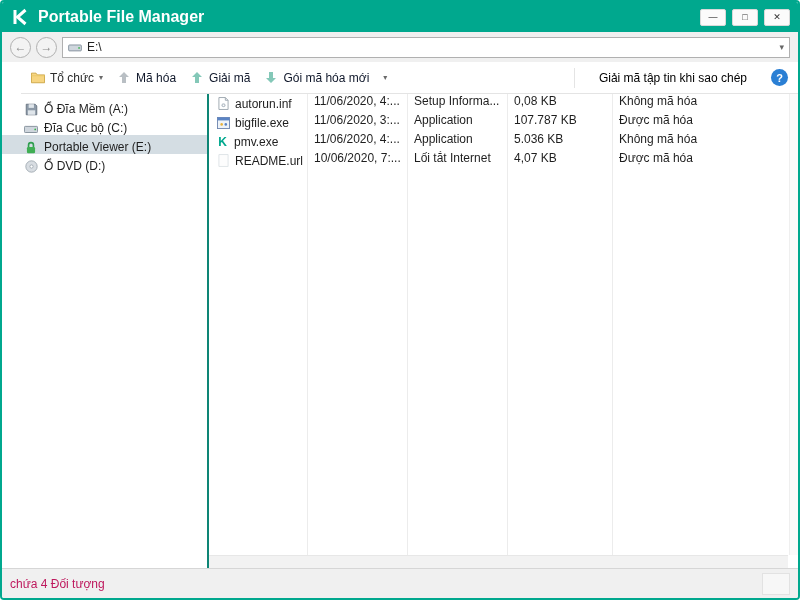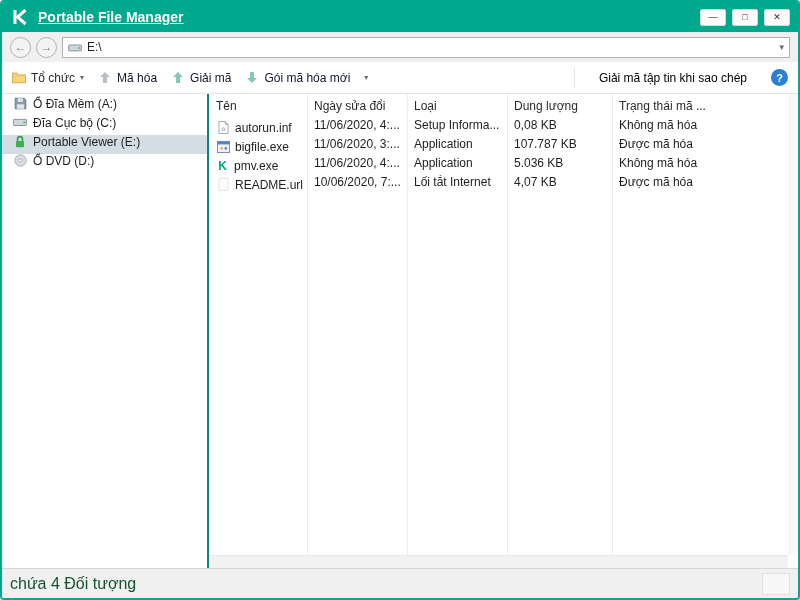--- a/index.html
+++ b/index.html
@@ -5,67 +5,67 @@
   html,body { margin:0; padding:0; background:#fff; }
   body { width:800px; height:600px; font-family:"Liberation Sans", sans-serif; }
   * { box-sizing:border-box; }
 
   .window { width:800px; height:600px; border:2px solid #00a88e; border-radius:4px; overflow:hidden;
             display:flex; flex-direction:column; background:#fff; }
 
   
   .titlebar { flex:0 0 30px; background:#00a88e; display:flex; align-items:center; padding:0 8px; gap:8px; }
   .logo { width:20px; height:20px; display:flex; align-items:center; justify-content:center; }
-  .title { color:#fff; font-weight:bold; font-size:14px;text-decoration:underline; }
+  .title { color:#fff; font-weight:bold; font-size:16px; }
   .controls { margin-left:auto; display:flex; gap:6px; }
   .ctrl { width:26px; height:17px; background:#fbfbfb; border:1px solid #d9d9d9; border-radius:2px;
           display:flex; align-items:center; justify-content:center; font-size:9px; color:#333; cursor:default; }
 
   
   .addrrow { flex:0 0 30px; background:#f0f0f0; display:flex; align-items:center; gap:5px; padding:0 8px; }
   .navbtn { flex:0 0 21px; width:21px; height:21px; border-radius:50%; background:#f3f3f3; border:1px solid #b0b0b0;
             color:#8a8a8a; display:flex; align-items:center; justify-content:center; font-size:12px; font-weight:bold; }
   .addrbar { flex:1; height:21px; background:#fff; border:1px solid #b0b0b0; display:flex; align-items:center;
              gap:5px; padding:0 5px; font-size:12px; color:#222; }
   .addr-caret { margin-left:auto; font-size:9px; color:#666; }
 
   
   .toolbar { flex:0 0 32px; background:#fff; border-bottom:1px solid #e4e4e4; display:flex; align-items:center;
-             gap:14px; padding:0 10px; font-size:12px; }
+             gap:14px; padding:0 10px; font-size:12px;margin-left:19px; }
   .tb { display:flex; align-items:center; gap:5px; color:#2b2b2b; }
   .tb.disabled { color:#0f172a; }
   .caret { font-size:8px; color:#6a6a6a; }
   .toolbar-right { margin-left:auto; display:flex; align-items:center; gap:24px; height:100%; }
   .tb-sep { width:1px; height:20px; background:#e4e4e4; }
   .help { width:17px; height:17px; border-radius:50%; background:#2a7fd4; color:#fff; font-weight:bold; font-size:11px;
           display:flex; align-items:center; justify-content:center; }
 
   
   .content { flex:1; min-height:0; display:flex; background:#fff; }
   .sidebar { flex:0 0 205px; padding-top:3px; }
-  .sideitem { height:19px; display:flex; align-items:flex-start; gap:6px; padding-left:11px; font-size:12px; color:#1e1e1e; }
+  .sideitem { height:19px; display:flex; align-items:flex-end; gap:6px; padding-left:22px; font-size:12px; color:#1e1e1e; }
   .sideitem.selected { background:#d4dde3; }
   .iconbox { width:14px; display:flex; justify-content:center; }
   .vdivider { flex:0 0 2px; background:#0e8575; }
 
   .listpane { flex:1; position:relative; background:#fff; }
   .colsep { position:absolute; top:0; bottom:13px; width:1px; background:#ececec; }
   .listheader { display:flex; height:24px; align-items:center; font-size:12px; color:#2b2b2b; }
   .hcol { padding-left:7px; white-space:nowrap; overflow:hidden; }
   .w-name { width:98px; } .w-date { width:100px; } .w-type { width:100px; } .w-size { width:105px; } .w-status { flex:1; }
   .row { display:flex; height:19px; font-size:12px; color:#1e1e1e; }
   .cell { padding-left:7px; white-space:nowrap; overflow:hidden; }
   .namecell { display:flex; align-items:center; gap:5px; }
   .kicon { color:#00a88e; font-weight:bold; font-size:12px; width:13px; text-align:center; }
   .vscroll { position:absolute; top:0; right:0; bottom:13px; width:9px; background:#fafafa; border-left:1px solid #efefef; }
   .hscroll { position:absolute; left:0; right:10px; bottom:0; height:13px; background:#f2f2f2; border-top:1px solid #e7e7e7; }
 
   
   .statusbar { flex:0 0 30px; background:#f0f0f0; border-top:1px solid #d6d6d6; display:flex; align-items:center;
-               padding:0 8px; font-size:16px; color:#14532d; }
+               padding:0 8px; font-size:12px; color:#be185d; }
   .grip { margin-left:auto; width:28px; height:22px; background:#f7f7f7; border:1px solid #e2e2e2; }
 </style>
 </head>
 <body>
 
 <div class="window">
 
   <div class="titlebar">
     <span class="logo">
       <svg width="18" height="18" viewBox="0 0 18 18">
@@ -189,27 +189,20 @@
     </div>
 
     <div class="vdivider"></div>
 
     <div class="listpane">
       <div class="colsep" style="left:98px"></div>
       <div class="colsep" style="left:198px"></div>
       <div class="colsep" style="left:298px"></div>
       <div class="colsep" style="left:403px"></div>
 
-      <div class="listheader">
-        <div class="hcol w-name">Tên</div>
-        <div class="hcol w-date">Ngày sửa đổi</div>
-        <div class="hcol w-type">Loại</div>
-        <div class="hcol w-size">Dung lượng</div>
-        <div class="hcol w-status">Trạng thái mã ...</div>
-      </div>
 
       <div class="row">
         <div class="cell namecell w-name">
           <span class="iconbox">
             <svg width="11" height="13" viewBox="0 0 12 14">
               <path d="M1 0.5h7l3 3V13.5H1z" fill="#fff" stroke="#9aa4ad"></path>
               <path d="M8 0.5V3.5h3" fill="none" stroke="#9aa4ad"></path>
               <circle cx="6" cy="9" r="2.2" fill="#b9c2ca"></circle>
                 <circle cx="6" cy="9" r="0.9" fill="#fff"></circle>
             </svg>

